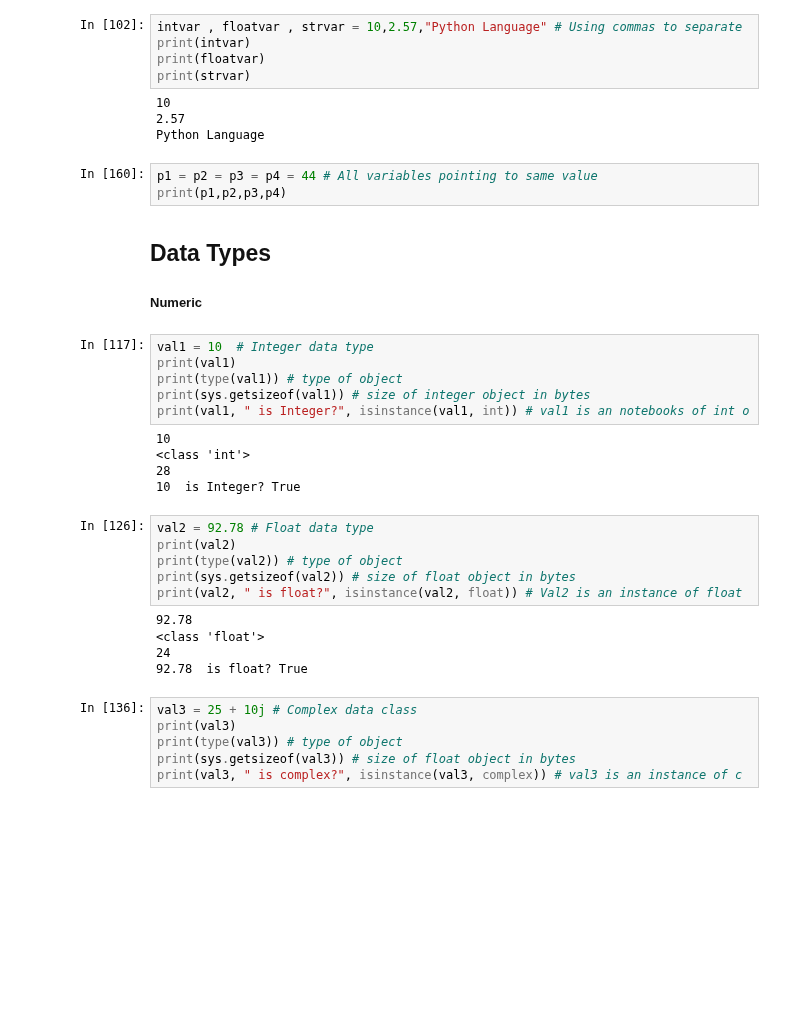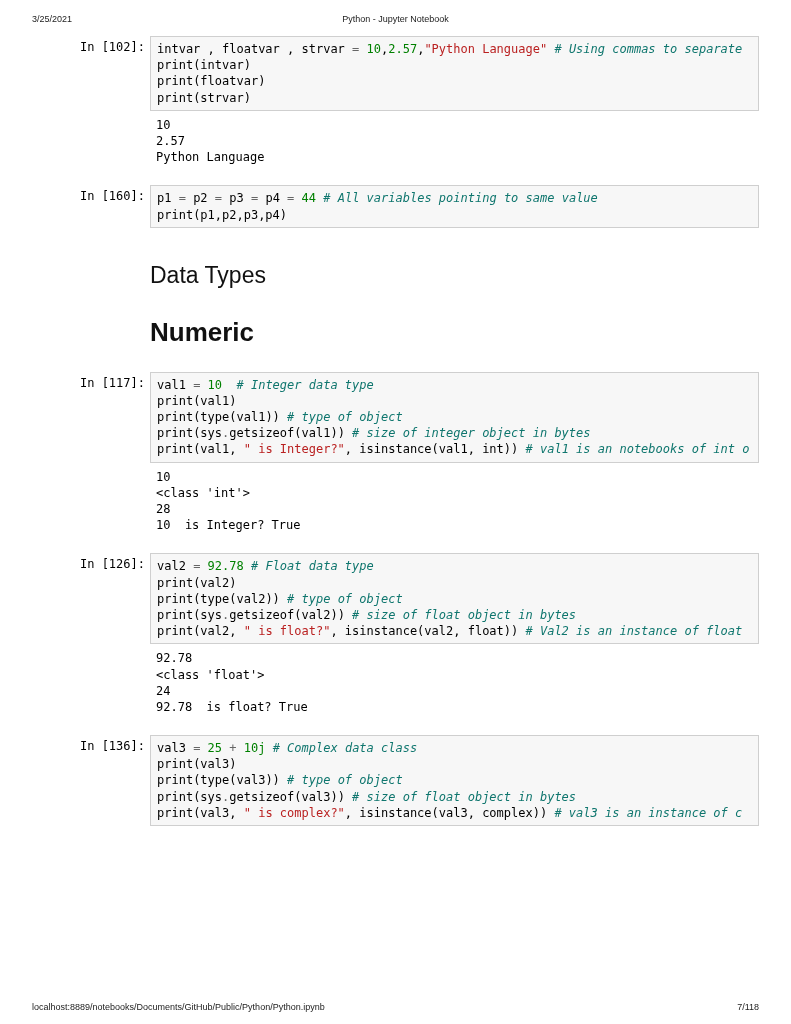--- a/index.html
+++ b/index.html
@@ -33,26 +33,26 @@
     padding-right: 0;
   }
   .h3 {
     font-size: 16px;
     font-weight: 700;
     margin: 8px 0 14px 0;
     color: #111;
   }
   .h1 {
     font-size: 23px;
-    font-weight: 400;
+    font-weight: 700;
     margin: 34px 0 28px 0;
     color: #111;
   }
   .h2 {
-    font-size: 26px;
+    font-size: 13px;
     font-weight: 700;
     margin: 10px 0 24px 0;
     color: #111;
   }
   .cell {
     position: relative;
     margin-left: -95px;
     margin-bottom: 20px;
   }
   .cell .prompt {
@@ -89,36 +89,31 @@
   .footer {
     position: absolute;
     bottom: 12px;
     left: 32px;
     right: 32px;
     display: flex;
     justify-content: space-between;
     font-size: 9px;
     color: #222;
   } 
-  .bi { color: #000000; } 
+  .bi { color: #737373; } 
   .nm { color: #008000; } 
   .st { color: #BA2121; } 
   .cm { color: #0f766e; font-style: italic; } 
   .op { color: #666; } 
   .nn { color: #000; } 
 </style>
 </head>
 <body>
 
 <div class="page">
-  <div class="header">
-    <div class="left">3/25/2021</div>
-    <div class="center">Python - Jupyter Notebook</div>
-    <div class="right"></div>
-  </div>
 
   <div class="content">
 
 
     <div class="cell">
       <div class="prompt">In [102]:</div>
       <div class="input-area"><span class="nn">intvar , floatvar , strvar </span><span class="op">=</span><span> </span><span class="nm">10</span><span>,</span><span class="nm">2.57</span><span>,</span><span class="st">"Python Language"</span><span> </span><span class="cm"># Using commas to separate</span>
 <span class="bi">print</span><span>(intvar)</span>
 <span class="bi">print</span><span>(floatvar)</span>
 <span class="bi">print</span><span>(strvar)</span></div>
@@ -166,17 +161,13 @@
       <div class="prompt">In [136]:</div>
       <div class="input-area"><span class="nn">val3 </span><span class="op">=</span><span> </span><span class="nm">25</span><span> </span><span class="op">+</span><span> </span><span class="nm">10j</span><span> </span><span class="cm"># Complex data class</span>
 <span class="bi">print</span><span>(val3)</span>
 <span class="bi">print</span><span>(</span><span class="bi">type</span><span>(val3)) </span><span class="cm"># type of object</span>
 <span class="bi">print</span><span>(sys</span><span class="op">.</span><span>getsizeof(val3)) </span><span class="cm"># size of float object in bytes</span>
 <span class="bi">print</span><span>(val3, </span><span class="st">" is complex?"</span><span>, </span><span class="bi">isinstance</span><span>(val3, </span><span class="bi">complex</span><span>)) </span><span class="cm"># val3 is an instance of c</span></div>
     </div>
 
   </div>
 
-  <div class="footer">
-    <div>localhost:8889/notebooks/Documents/GitHub/Public/Python/Python.ipynb</div>
-    <div>7/118</div>
-  </div>
 </div>
 
 </body></html>

